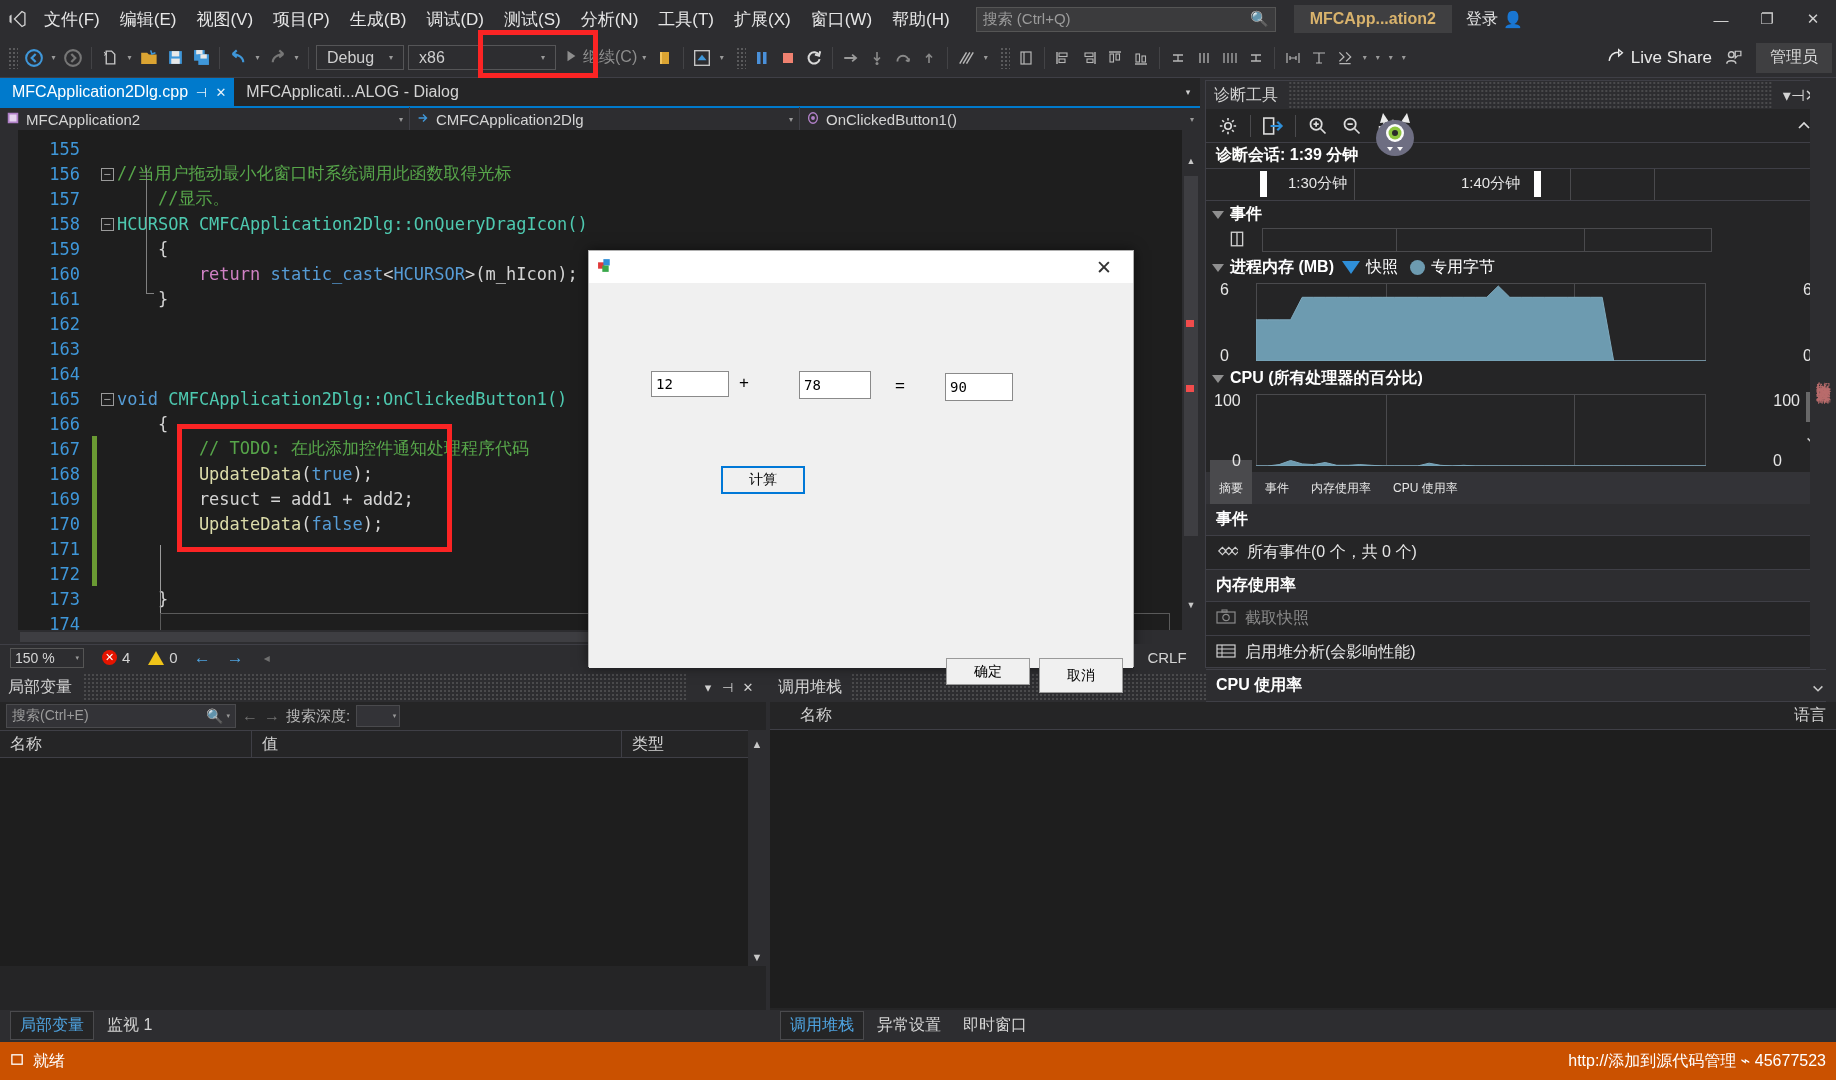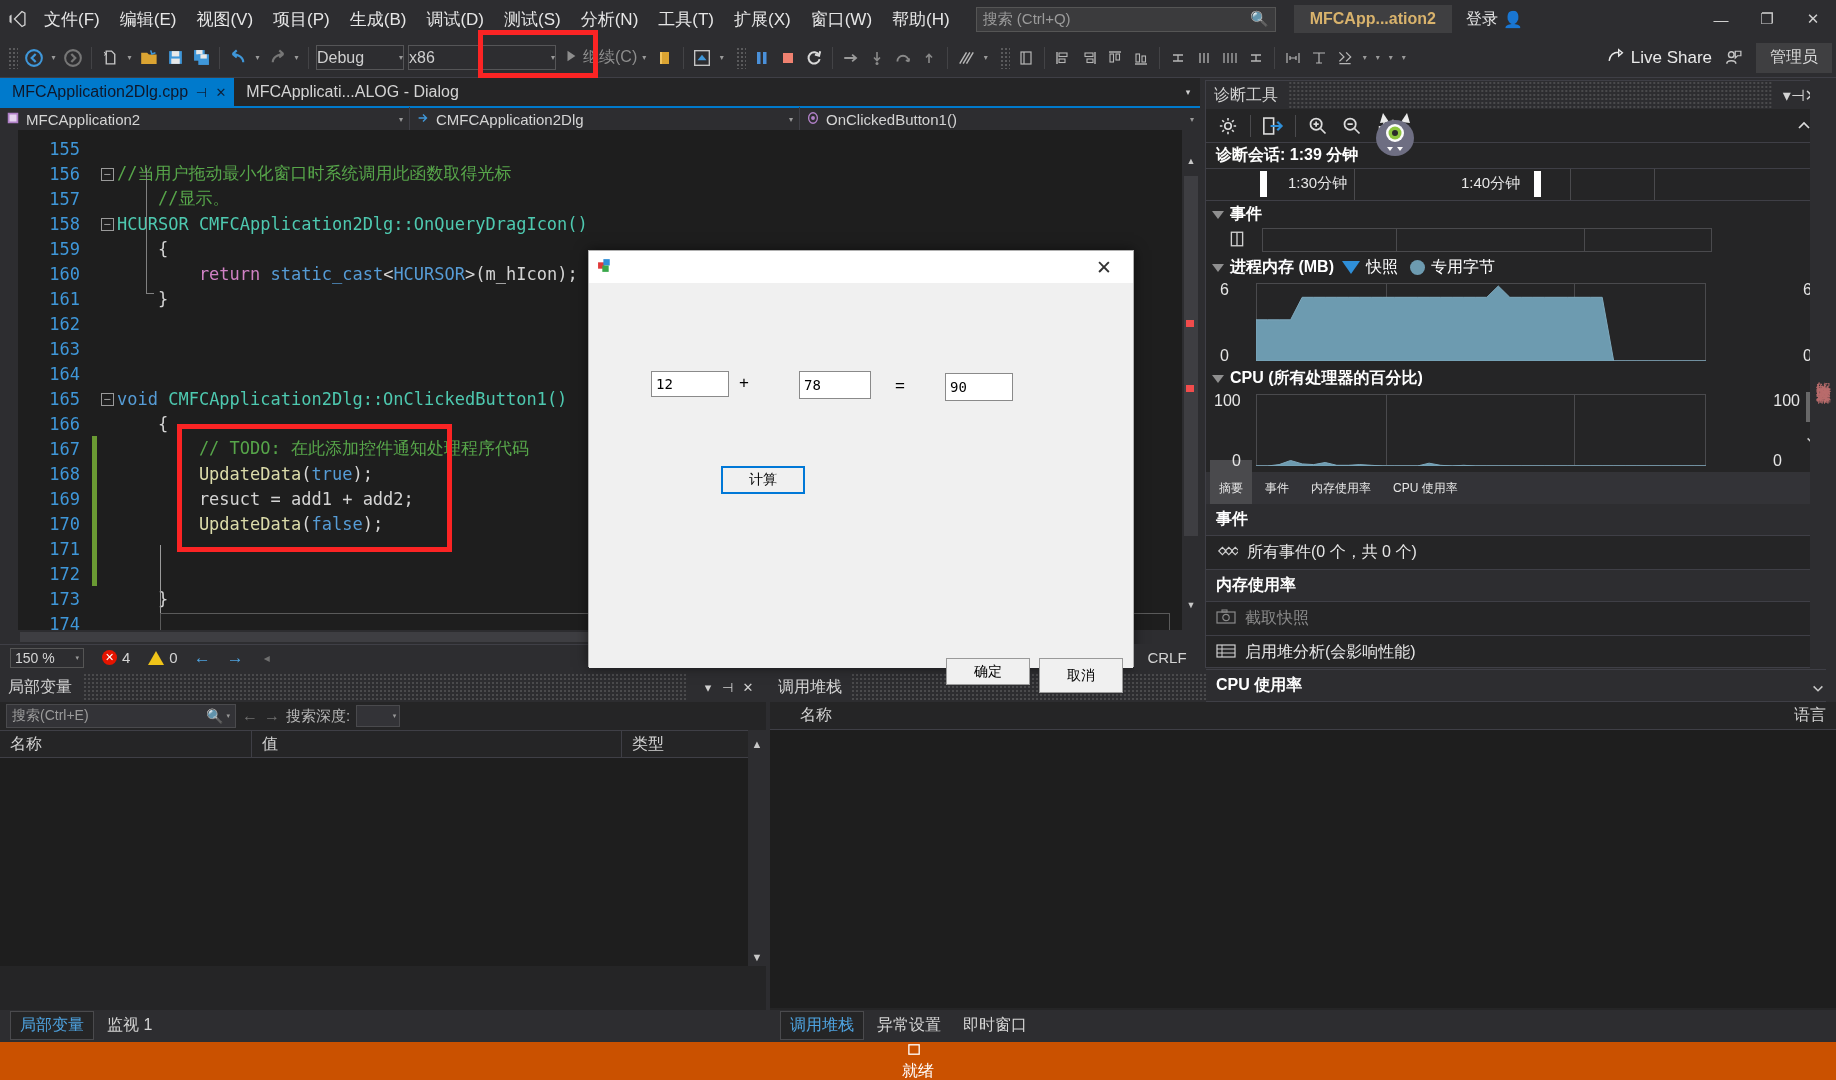--- a/index.html
+++ b/index.html
@@ -54,41 +54,41 @@
           background-image: radial-gradient(circle, #5a5a5c 1px, transparent 1px);
           background-size: 4px 4px; }
   .tb-ico { width: 26px; height: 30px; display:flex; align-items:center;
             justify-content:center; color: #c6c6c6; font-size: 15px; }
   .tb-caret { width: 13px; height: 30px; display:flex; align-items:center;
               justify-content:center; color: #9a9a9a; font-size: 8px; }
   .tb-sep { width: 1px; height: 22px; background: #434346; margin: 0 5px; }
   .tb-combo {
     height: 25px; background: #2d2d30; border: 1px solid #555557;
     color: #cfcfcf; font-size: 16px; display: flex; align-items: center;
-    padding: 0 0; margin: 0 2px;
+    padding: 0 10px; margin: 0 2px;
   }
   .tb-combo .cb-caret { margin-left: auto; font-size: 8px; color: #9a9a9a; padding-left: 8px;}
   .run-btn { display: flex; align-items: center; gap: 5px; padding: 0 6px;
              height: 30px; color: #8d8d8d; font-size: 16px; }
   .live-share { display: flex; align-items: center; gap: 7px; color: #e9e9e9;
                 font-size: 17px; padding: 0 8px; }
   .admin-chip { margin-left: 10px; margin-right: 4px; height: 30px; padding: 0 14px;
     background: #3f3f41; color: #d9d9d9; font-size: 16px;
     display: flex; align-items: center; }
 
   
   .red-hl { position: absolute; border: 5px solid #fb2424; pointer-events: none; }
 
   
   .tabrow {
     position: absolute; left: 0; top: 78px; width: 1200px; height: 28px;
     background: #252526; display: flex; align-items: stretch;
   }
   .tab { display: flex; align-items: center; padding: 0 8px 0 12px; font-size: 16px; gap: 8px;}
-  .tab.active { background: #007acc; color: #0f172a; }
+  .tab.active { background: #007acc; color: #ffffff; }
   .tab.inactive { color: #d4d4d4; }
   .tab .pin, .tab .x { font-size: 13px; opacity: .9; }
 
   
   .navbar {
     position: absolute; left: 0; top: 106px; width: 1200px; height: 24px;
     background: #2d2d30; display: flex; align-items: center;
     border-top: 2px solid #007acc;
   }
   .nav-cell { height: 24px; display: flex; align-items: center; gap: 6px;
@@ -170,21 +170,21 @@
   
   .docktabs { position:absolute; height: 30px; display:flex; align-items:center; gap: 4px;
               background:#2d2d30; padding-left: 10px;}
   .docktab { font-size: 16px; padding: 3px 9px; color:#d4d4d4;}
   .docktab.sel { color:#4ea3e0; border: 1px solid #4a4a4d; background:#252526;}
 
   
   .statusbar {
     position: absolute; left: 0; bottom: 0; width: 1836px; height: 38px;
     background: #ca5100; display: flex; align-items: center;
-    color: #ffffff; font-size: 16px; padding: 0 10px; flex-direction: column;
+    color: #ffffff; font-size: 16px; padding: 0 10px;
   }
   .statusbar .right { margin-left: auto; display:flex; align-items:center; gap:0px;}
 
   
   .diag { position:absolute; left: 1205px; top: 80px; width: 622px; height: 588px;
           background:#252526; border:1px solid #3f3f46; }
   .diag-head { height: 28px; display:flex; align-items:center; padding:0 8px;
                color:#d4d4d4; font-size:16px; background:#2d2d30;}
   .diag-toolbar { height: 34px; display:flex; align-items:center; gap:2px;
                   padding: 0 6px; border-bottom: 1px solid #3f3f46;}

